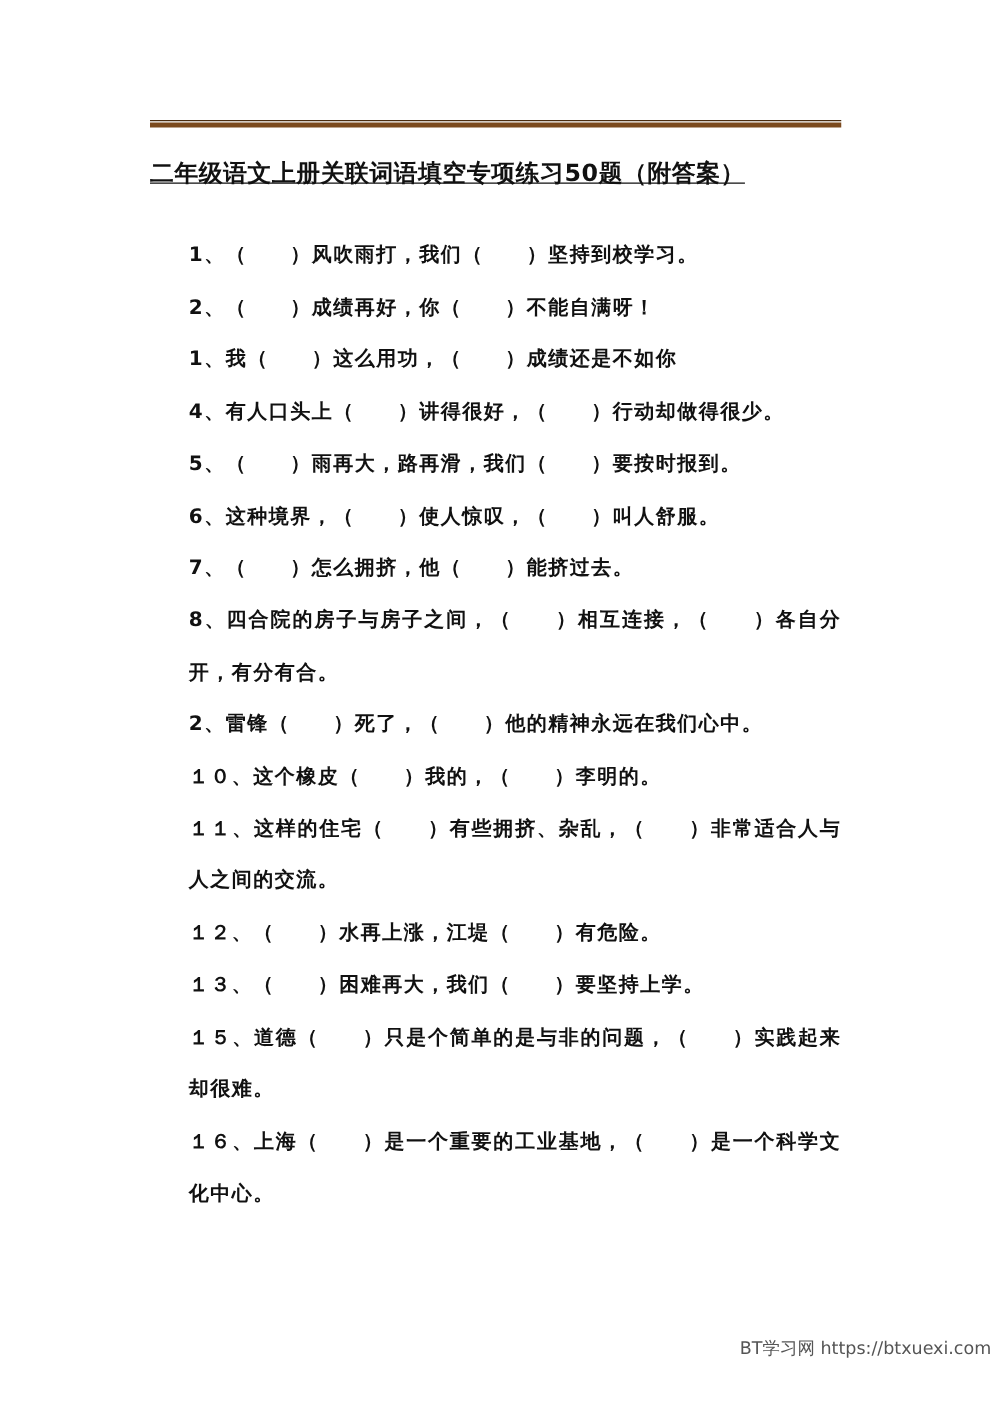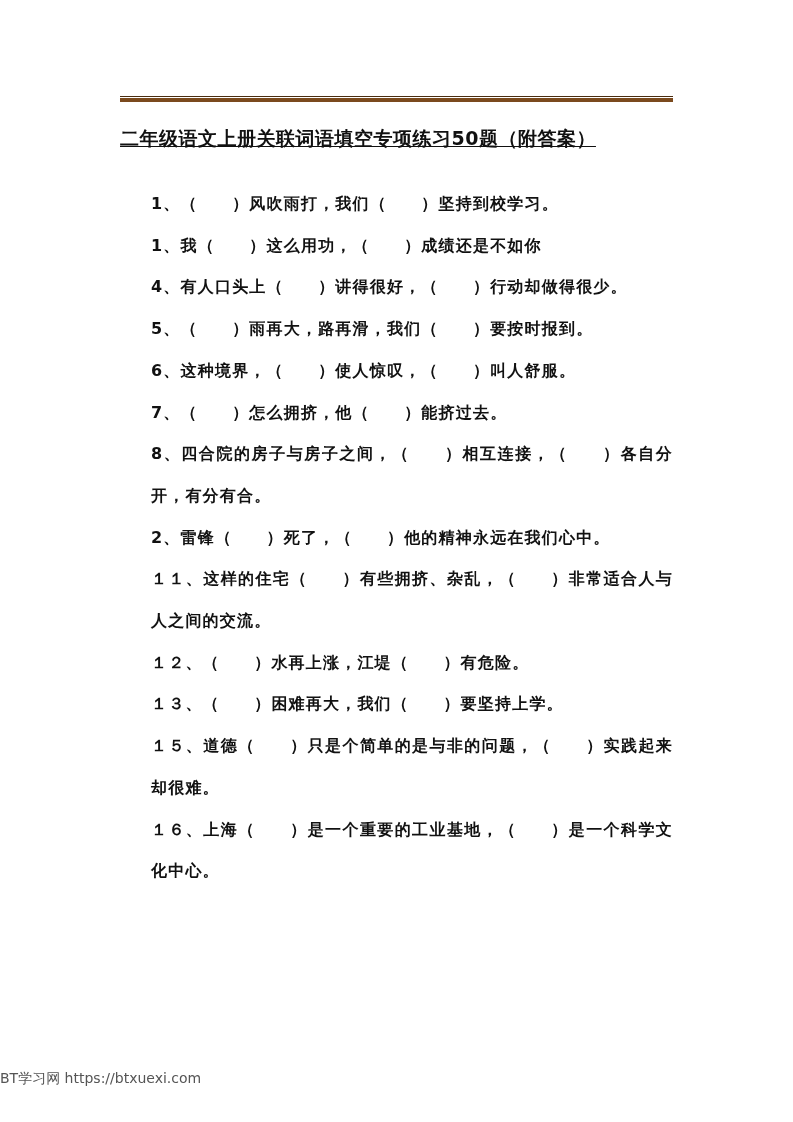--- a/index.html
+++ b/index.html
@@ -69,46 +69,48 @@
       letter-spacing: 1.2px;
       font-family: "DejaVu Sans", "Liberation Sans", sans-serif;
       white-space: pre-wrap;
       margin-left: 31px;
     }
     .footer {
       position: absolute;
       left: 0;
       width: 793px;
       top: 1070px;
-      text-align: left;
+      text-align: right;
       font-size: 14px;
       color: #555555;
       font-family: "DejaVu Sans", "Liberation Sans", sans-serif;
     }
   </style>
 </head>
 <body>
 
 <div class="page">
   <div class="rule">
     <div class="thin"></div>
     <div class="thick"></div>
   </div>
 
   <div class="title">二年级语文上册关联词语填空专项练习50题（附答案）</div>
 
   <div class="questions">
     <div class="q">1、（　　）风吹雨打，我们（　　）坚持到校学习。</div>
+    <div class="q">2、（　　）成绩再好，你（　　）不能自满呀！</div>
     <div class="q">1、我（　　）这么用功，（　　）成绩还是不如你</div>
     <div class="q">4、有人口头上（　　）讲得很好，（　　）行动却做得很少。</div>
     <div class="q">5、（　　）雨再大，路再滑，我们（　　）要按时报到。</div>
     <div class="q">6、这种境界，（　　）使人惊叹，（　　）叫人舒服。</div>
     <div class="q">7、（　　）怎么拥挤，他（　　）能挤过去。</div>
     <div class="q">8、四合院的房子与房子之间，（　　）相互连接，（　　）各自分开，有分有合。</div>
     <div class="q">2、雷锋（　　）死了，（　　）他的精神永远在我们心中。</div>
+    <div class="q">１０、这个橡皮（　　）我的，（　　）李明的。</div>
     <div class="q">１１、这样的住宅（　　）有些拥挤、杂乱，（　　）非常适合人与人之间的交流。</div>
     <div class="q">１２、（　　）水再上涨，江堤（　　）有危险。</div>
     <div class="q">１３、（　　）困难再大，我们（　　）要坚持上学。</div>
     <div class="q">１５、道德（　　）只是个简单的是与非的问题，（　　）实践起来却很难。</div>
     <div class="q">１６、上海（　　）是一个重要的工业基地，（　　）是一个科学文化中心。</div>
   </div>
 </div>
 
 <div class="footer">BT学习网 https://btxuexi.com</div>
 

